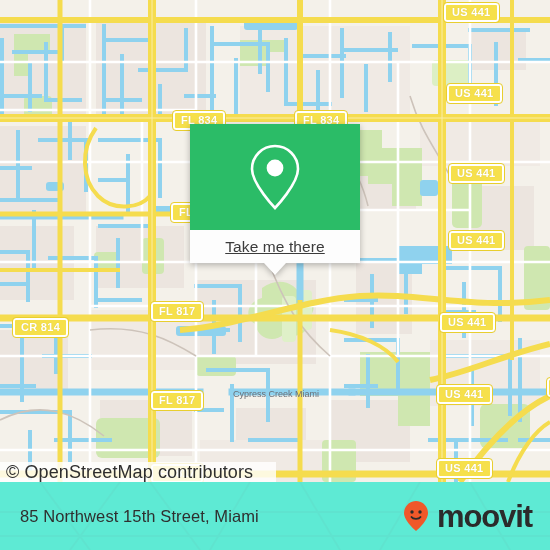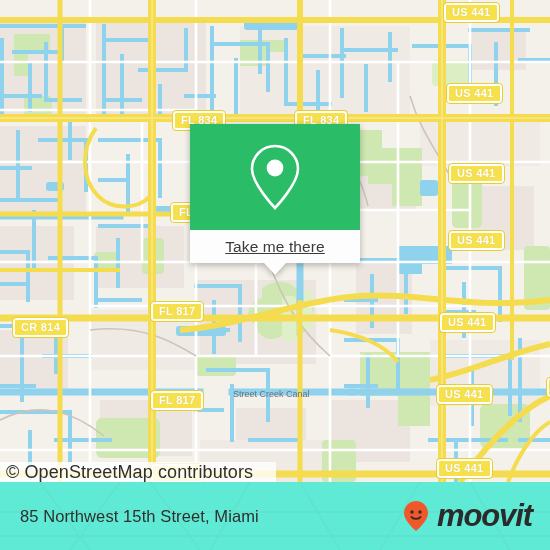--- a/index.html
+++ b/index.html
@@ -62,21 +62,21 @@
     font-size:18px;color:#2e2e2e;
     letter-spacing:.1px;
   }
 
   
   .footer{position:absolute;left:0;top:482px;width:550px;height:68px;background:#5eead4;overflow:hidden;}
   .footer-wm{position:absolute;left:0;top:0;width:550px;height:68px;opacity:.05;}
   .footer-inner{position:relative;z-index:2;display:flex;align-items:center;justify-content:space-between;
     height:68px;padding:0 18px 0 20px;box-sizing:border-box;}
   .addr{font-size:16.5px;color:#2f2f2f;letter-spacing:.1px;}
-  .brand{display:flex;gap:8px;font-style:italic;}
+  .brand{display:flex;align-items:center;gap:8px;}
   .brand-word{font-size:31px;font-weight:bold;color:#2b2b2b;letter-spacing:-1.1px;line-height:1;}
 </style>
 </head>
 <body>
 
 <div id="app">
 
   <div class="map">
     <svg class="map-canvas" viewBox="0 0 550 482" preserveAspectRatio="none">
       <rect x="0" y="0" width="550" height="482" fill="#f4f1ea"></rect>
@@ -311,21 +311,21 @@
         <div class="shield" style="left: -6px; top: 318px;">CR 814</div>
         <div class="shield" style="left: 421px; top: 313px;">US 441</div>
         <div class="shield" style="left: 132px; top: 391px;">FL 817</div>
         <div class="shield" style="left: 418px; top: 385px;">US 441</div>
         <div class="shield" style="left: 528px; top: 378px;">FL 8</div>
         <div class="shield" style="left: 132px; top: 464px;">FL 817</div>
         <div class="shield" style="left: 418px; top: 459px;">US 441</div>
       </div>
 
     <div id="label-layer">
-        <div class="maplabel" style="left: 233px; top: 389px;">Street Creek Canal</div>
+        <div class="maplabel" style="left: 233px; top: 389px;">Cypress Creek Miami</div>
       </div>
 
     <div class="callout">
       <div class="callout-top">
         <svg class="pin-svg" width="56" height="70" viewBox="0 0 56 70">
           <path d="M28 4 C15.3 4 5 14.3 5 27 C5 42 28 66 28 66 C28 66 51 42 51 27 C51 14.3 40.7 4 28 4 Z" fill="none" stroke="#ffffff" stroke-width="2.6"></path>
           <circle cx="28" cy="26" r="8.4" fill="#ffffff"></circle>
         </svg>
       </div>
       <div class="callout-bottom">

